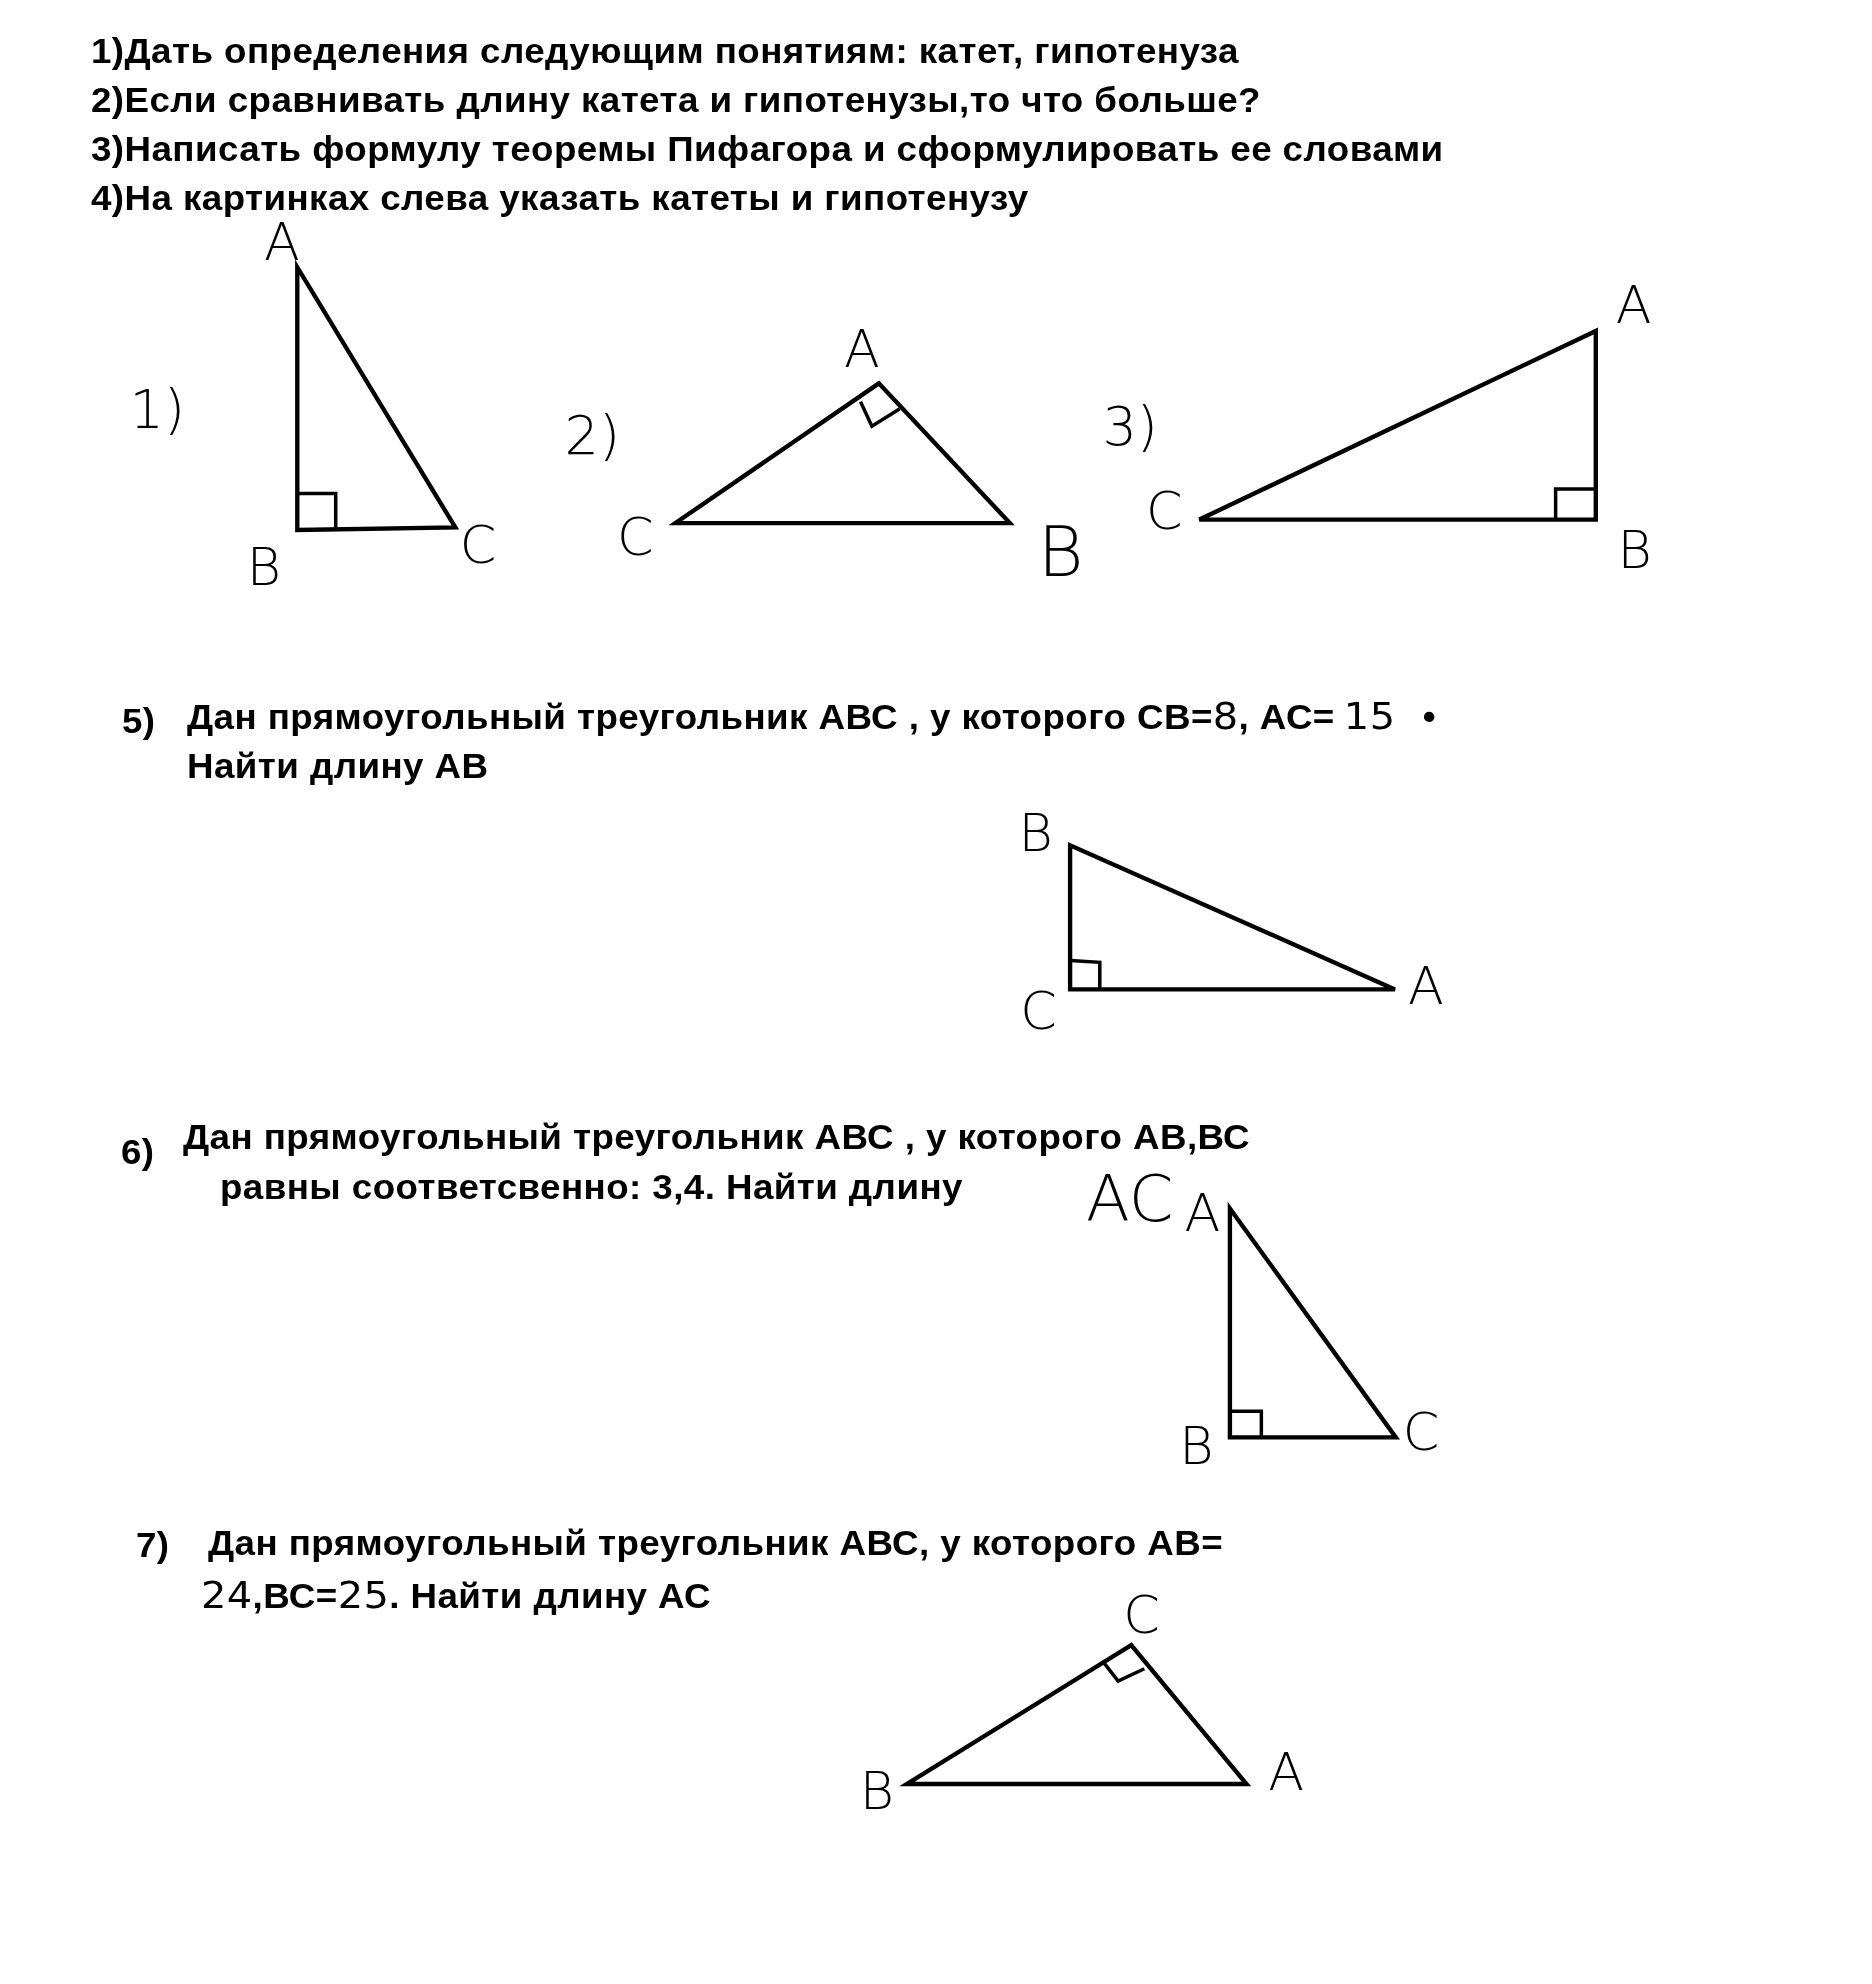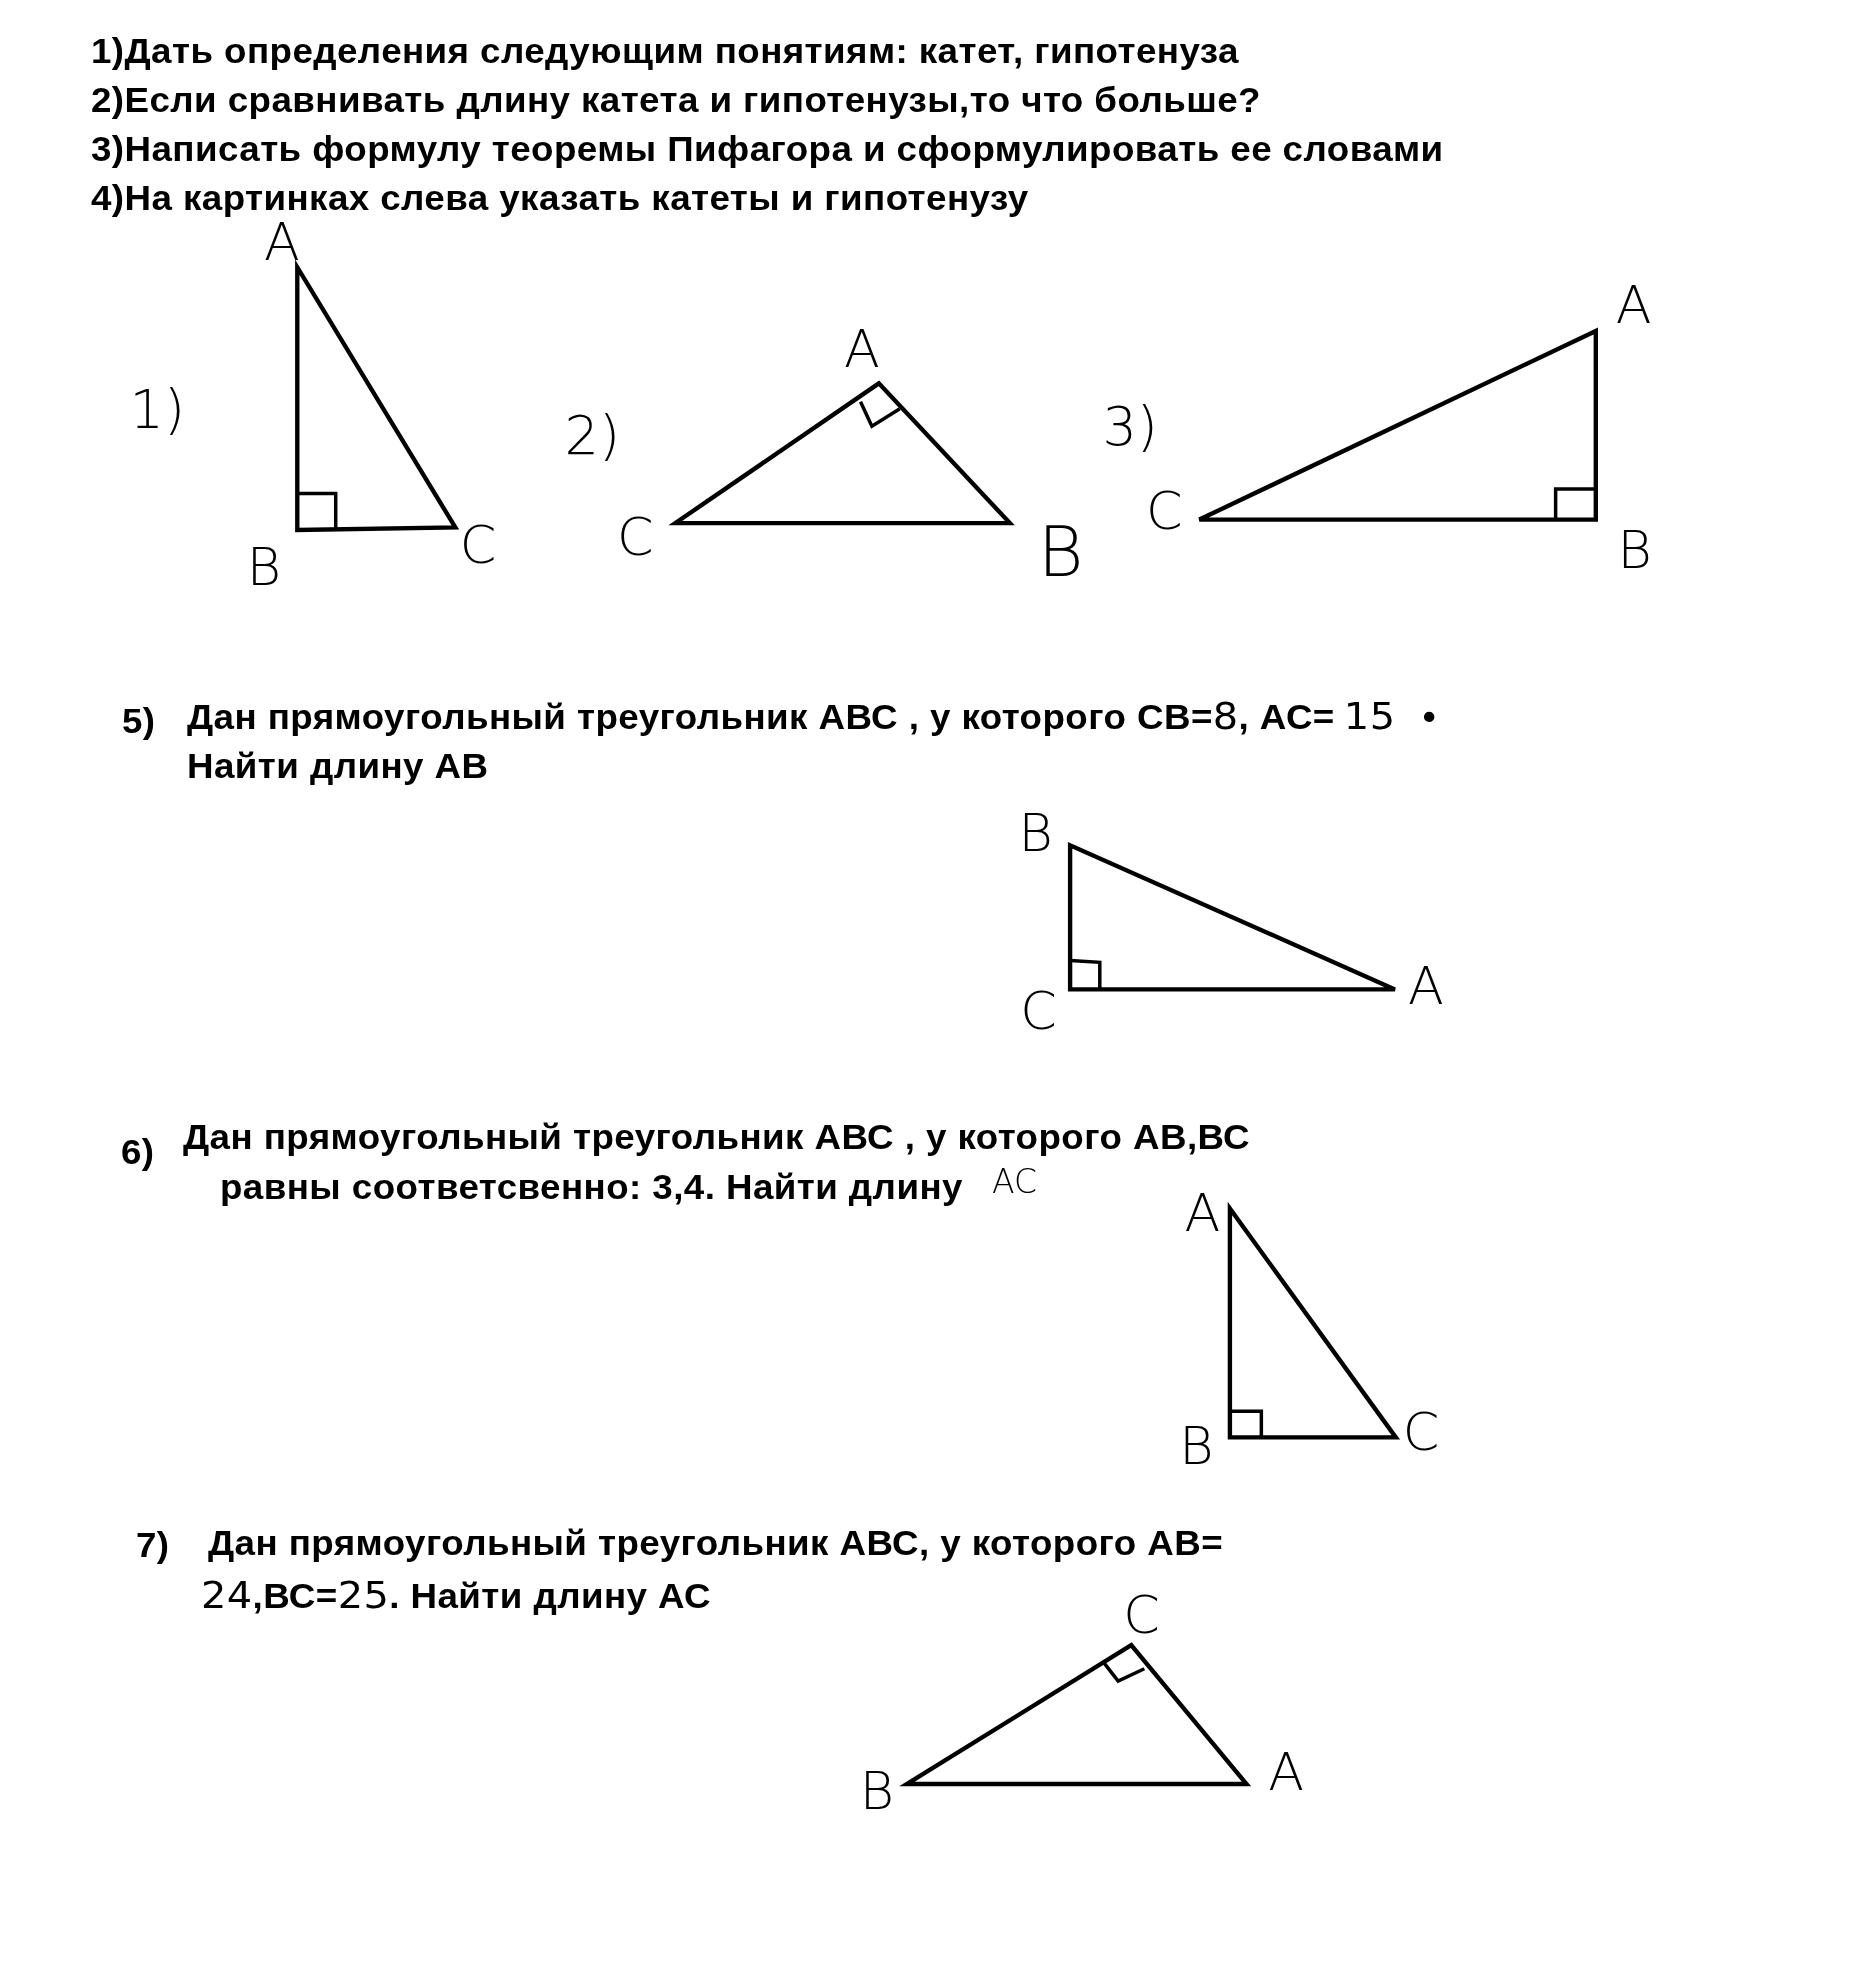--- a/index.html
+++ b/index.html
@@ -26,21 +26,21 @@
 <div class="q" style="left:187px; top:697px;">
   <span>Дан прямоугольный треугольник АВС , у которого СВ=</span><span class="hand">8</span><span>, АС=</span><span class="hand" style="margin-left:8.7px;">15</span><span style="margin-left:26px;">•</span>
 </div>
 <div class="q" style="left:187px; top:748px;">Найти   длину АВ</div>
 
 <div class="q" style="left:121px; top:1134px;">6)</div>
 <div class="q" style="left:183px; top:1119px;">Дан прямоугольный треугольник АВС , у которого АВ,ВС</div>
 <div class="q" style="left:220px; top:1169px;">
   <span>равны соответсвенно: </span><span>3,4</span><span>. Найти длину</span>
 </div>
-<div class="hand" style="position:absolute; left:992px; top:1162px; font-size:33px; font-weight:200;">AC</div>
+<div class="hand" style="position:absolute; left:1086px; top:1162px; font-size:64px; font-weight:200;">AC</div>
 
 <div class="q" style="left:136px; top:1527px;">7)</div>
 <div class="q" style="left:208px; top:1525px;">Дан прямоугольный треугольник АВС, у которого АВ=</div>
 <div class="q" style="left:201px; top:1576px;">
   <span class="hand">24</span><span>,ВС=</span><span class="hand">25</span><span>. Найти длину АС</span>
 </div>
 
 <svg id="figs" width="1873" height="1984" viewBox="0 0 2144 2272">
 
   <g>

